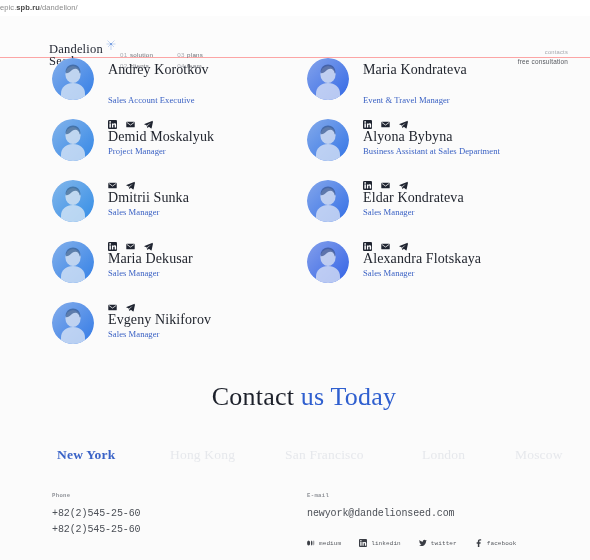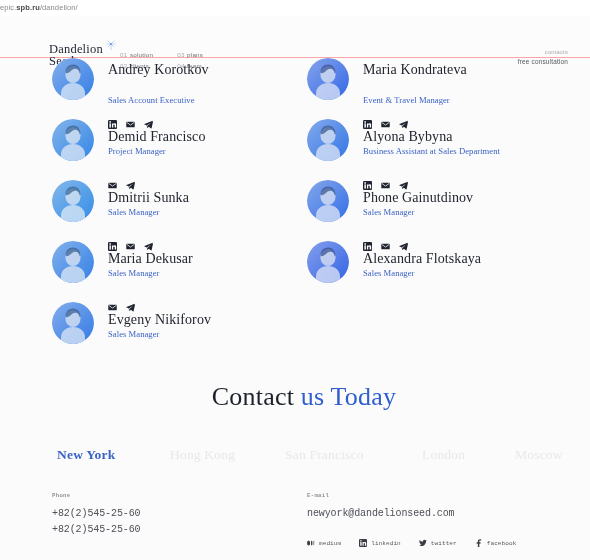--- a/index.html
+++ b/index.html
@@ -265,21 +265,21 @@
               <rect x="0.5" y="3" width="15" height="10" rx="1"></rect>
               <path d="M1 4l7 5 7-5" stroke="#fbfbfb" stroke-width="1.4" fill="none"></path>
             </svg>
           </span>
           <span class="si">
             <svg viewBox="0 0 16 16">
               <path d="M15.5 1.2L0.8 7.1c-.7.3-.6.9 0 1.1l3.7 1.2 1.4 4.3c.2.5.4.6.8.2l2-1.9 3.9 2.9c.5.3.9.1 1-.5l2.3-11c.1-.6-.2-.9-.7-.7zM5.6 9.2l7-4.4-5.6 5.1-.2 2.6z"></path>
             </svg>
           </span>
         </div>
-        <div class="mname">Demid Francisco</div>
+        <div class="mname">Demid Moskalyuk</div>
         <div class="mrole">Project Manager</div>
       </div>
       <div class="member" style="left: 307px; top: 61px; text-decoration: underline;">
         <div class="avatar">
           <svg viewBox="0 0 42 42">
             <defs>
               <clipPath id="cp3">
                 <circle cx="21" cy="21" r="21"></circle>
               </clipPath>
               <linearGradient id="g3" x1="0" y1="0" x2="1" y2="1">
@@ -393,21 +393,21 @@
               <rect x="0.5" y="3" width="15" height="10" rx="1"></rect>
               <path d="M1 4l7 5 7-5" stroke="#fbfbfb" stroke-width="1.4" fill="none"></path>
             </svg>
           </span>
           <span class="si">
             <svg viewBox="0 0 16 16">
               <path d="M15.5 1.2L0.8 7.1c-.7.3-.6.9 0 1.1l3.7 1.2 1.4 4.3c.2.5.4.6.8.2l2-1.9 3.9 2.9c.5.3.9.1 1-.5l2.3-11c.1-.6-.2-.9-.7-.7zM5.6 9.2l7-4.4-5.6 5.1-.2 2.6z"></path>
             </svg>
           </span>
         </div>
-        <div class="mname">Phone Gainutdinov</div>
+        <div class="mname">Eldar Kondrateva</div>
         <div class="mrole">Sales Manager</div>
       </div>
       <div class="member" style="left: 52px; top: 183px;">
         <div class="avatar">
           <svg viewBox="0 0 42 42">
             <defs>
               <clipPath id="cp6">
                 <circle cx="21" cy="21" r="21"></circle>
               </clipPath>
               <linearGradient id="g6" x1="0" y1="0" x2="1" y2="1">

